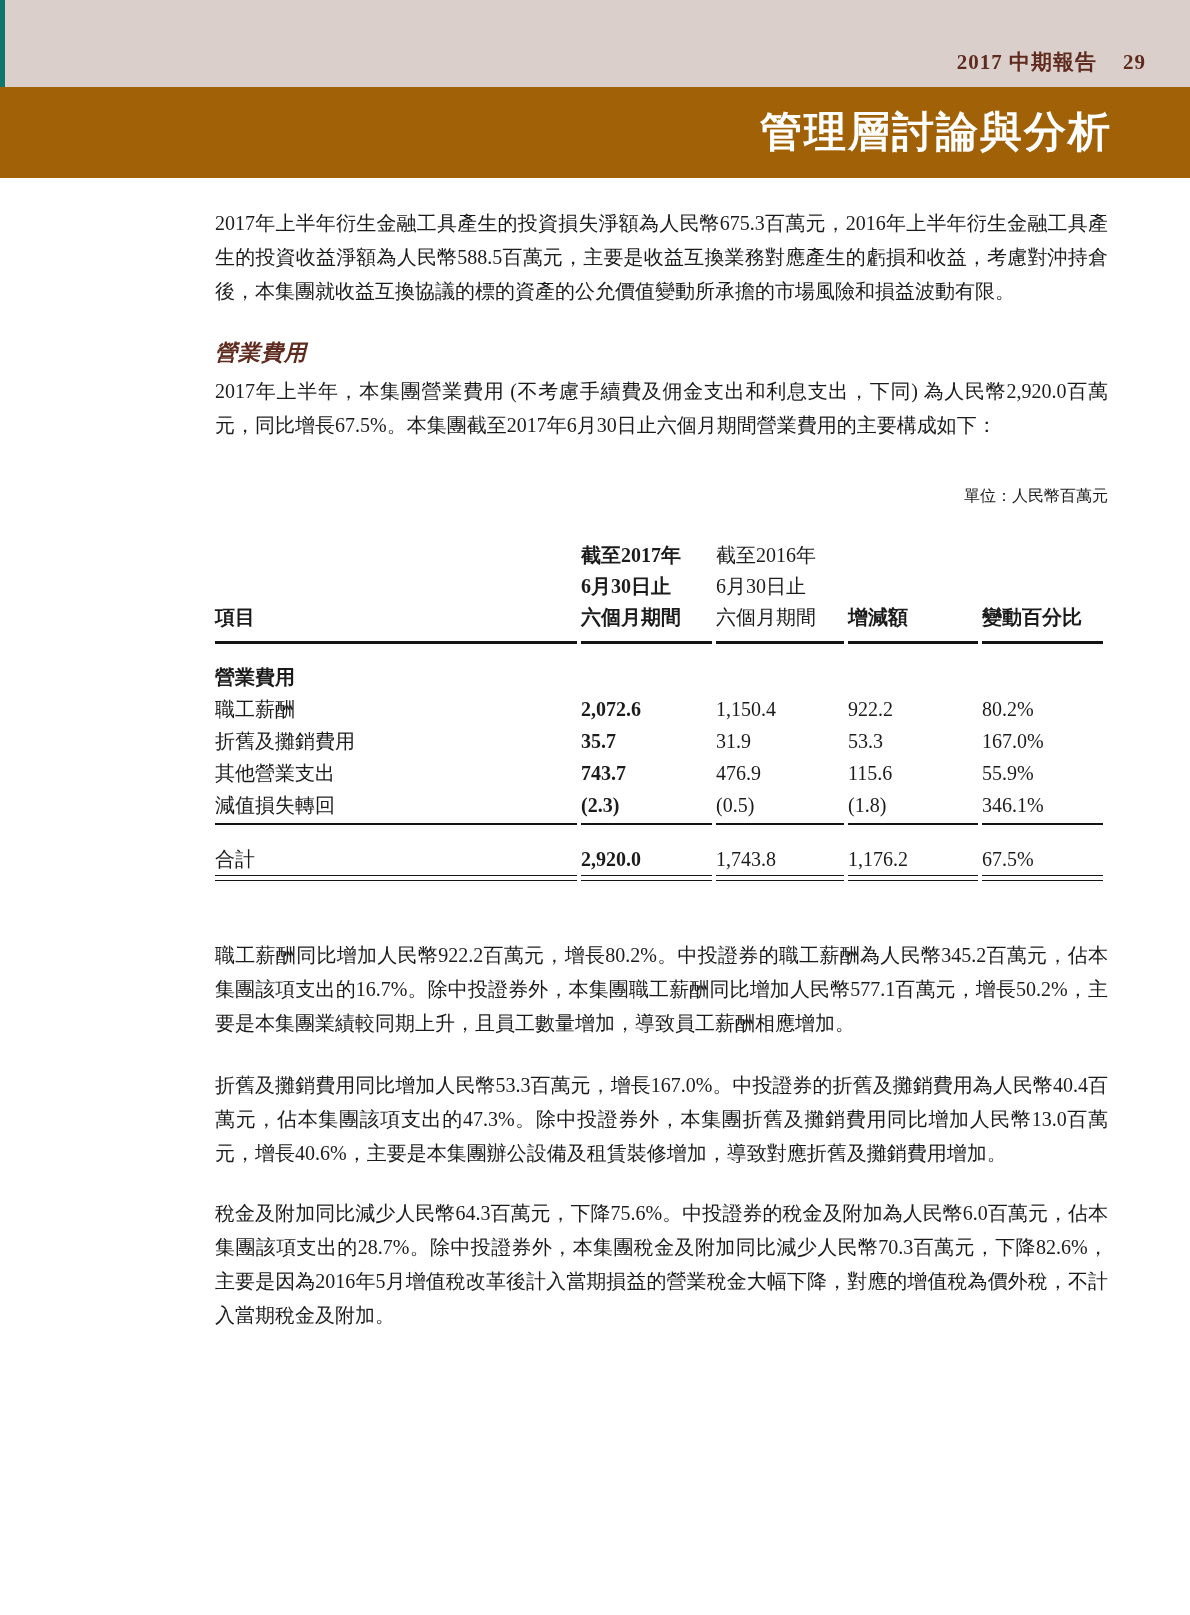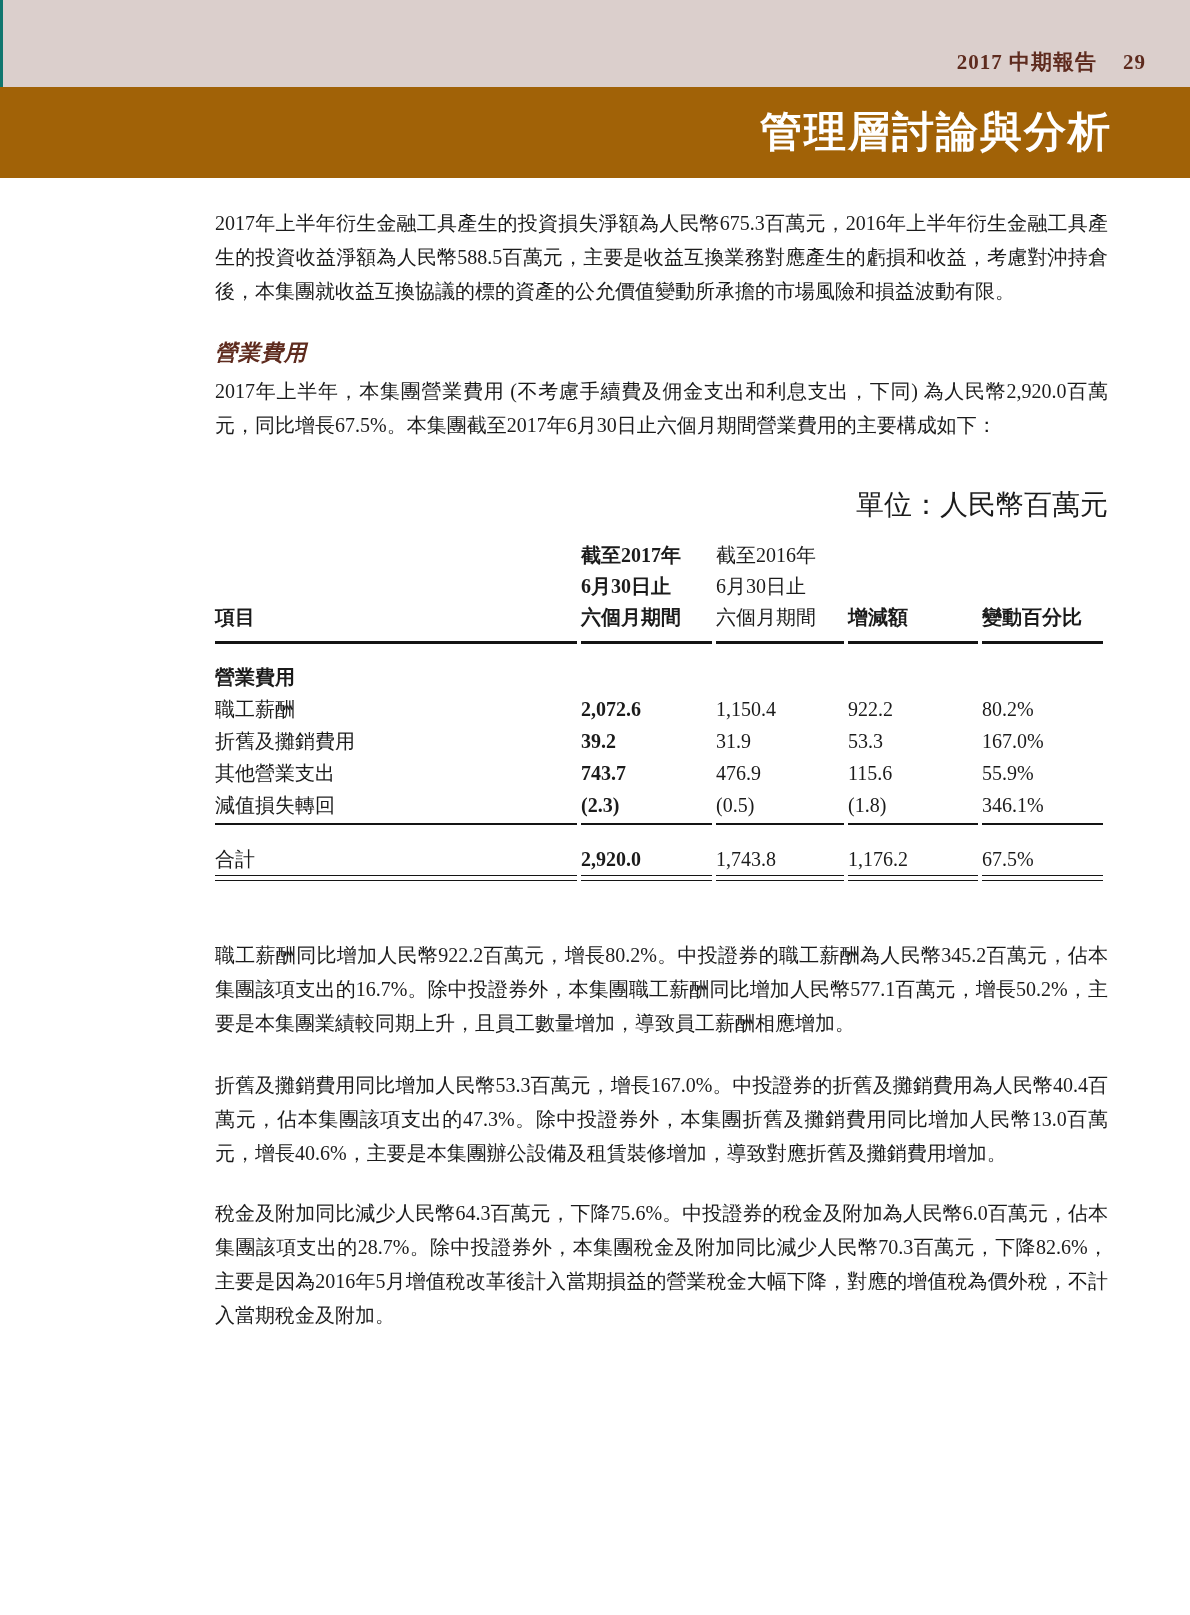--- a/index.html
+++ b/index.html
@@ -9,21 +9,21 @@
     margin:0 auto;
     background:#ffffff;
     font-family:"Liberation Serif","DejaVu Serif",serif;
     color:#1b1b1b;
     overflow:hidden;
   }
   
   .topband{
     position:absolute;left:0;top:0;width:1190px;height:87px;
     background:#dbcfcc;
-    border-left:3px solid #0f766e;
+    border-left:5px solid #0f766e;
     box-sizing:border-box;
   }
   .topband .toptext{
     position:absolute;right:44px;top:48px;
     font-size:21px;font-weight:bold;color:#5e2b1e;
     letter-spacing:1px;white-space:nowrap;
   }
   .topband .pgnum{margin-left:26px;}
   
   .banner{
@@ -47,21 +47,21 @@
   .p3{top:938px;}
   .p4{top:1068px;}
   .p5{top:1196px;}
   .sec-heading{
     position:absolute;left:0;top:338px;margin:0;
     font-size:22px;font-weight:bold;font-style:italic;
     color:#5e2b1e;letter-spacing:1px;
   }
   .unit-note{
     position:absolute;left:0;top:486px;width:893px;
-    font-size:28px;text-align:right;color:#1b1b1b;
+    font-size:16px;text-align:right;color:#1b1b1b;
   }
   
   .fin-table{position:absolute;left:0;top:540px;width:888px;}
   .trow{
     display:grid;
     grid-template-columns:362px 131px 128px 130px 121px;
     column-gap:4px;
     align-items:center;
     font-size:20px;
   }
@@ -153,21 +153,21 @@
 
       <div class="trow brow">
         <span class="c c1">職工薪酬</span>
         <span class="c c2 num b">2,072.6</span>
         <span class="c c3 num">1,150.4</span>
         <span class="c c4 num">922.2</span>
         <span class="c c5 num">80.2%</span>
       </div>
       <div class="trow brow">
         <span class="c c1">折舊及攤銷費用</span>
-        <span class="c c2 num b">39.2</span>
+        <span class="c c2 num b">35.7</span>
         <span class="c c3 num">31.9</span>
         <span class="c c4 num">53.3</span>
         <span class="c c5 num">167.0%</span>
       </div>
       <div class="trow brow">
         <span class="c c1">其他營業支出</span>
         <span class="c c2 num b">743.7</span>
         <span class="c c3 num">476.9</span>
         <span class="c c4 num">115.6</span>
         <span class="c c5 num">55.9%</span>

